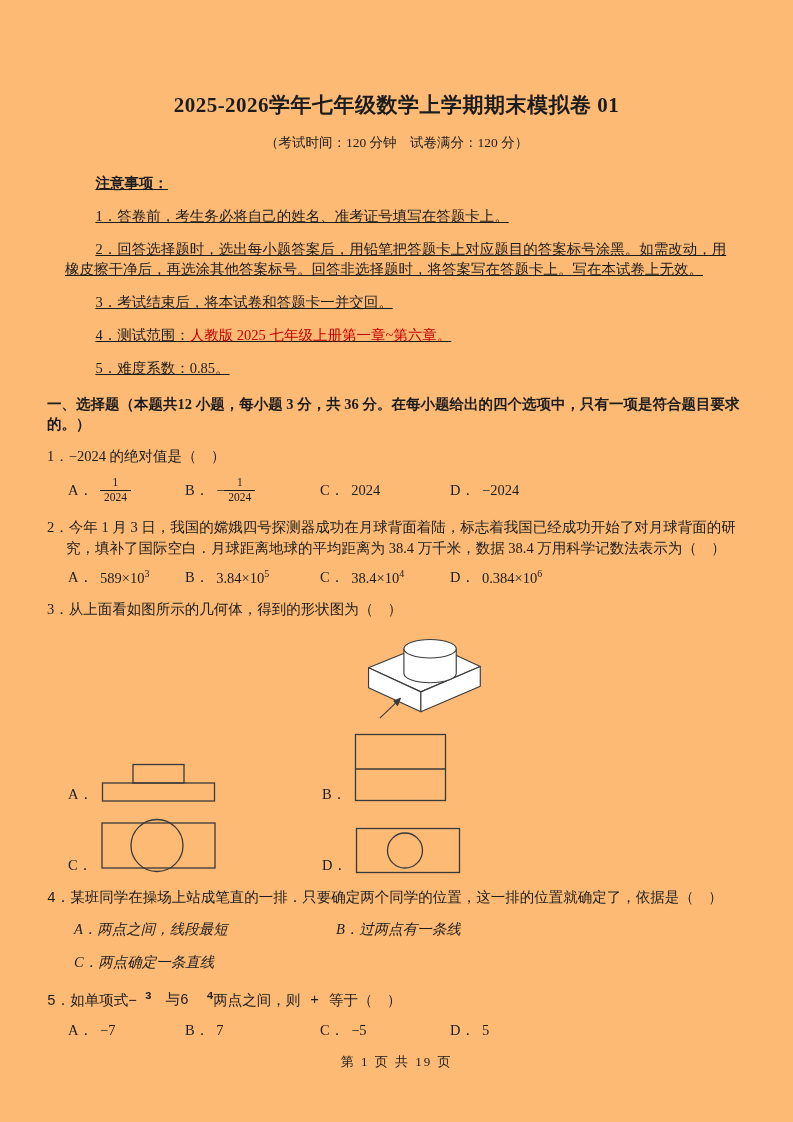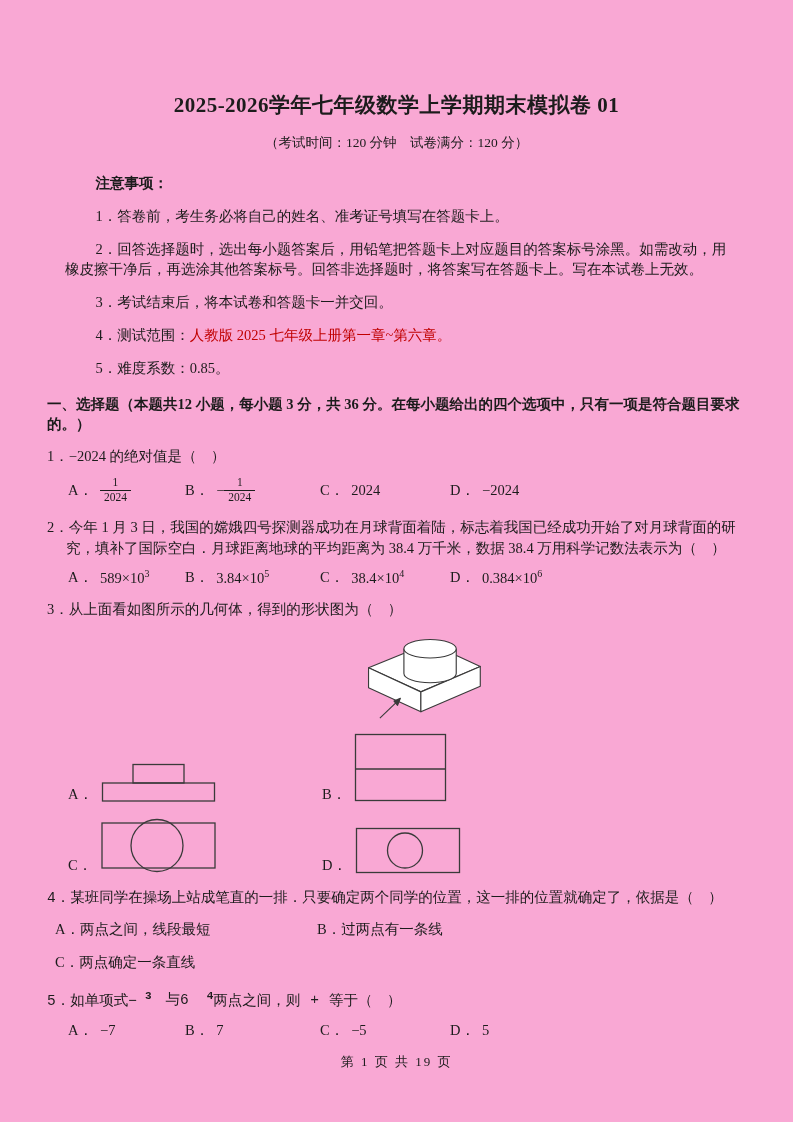--- a/index.html
+++ b/index.html
@@ -1,49 +1,49 @@
 <!DOCTYPE html>
 <html><head>
 <meta charset="utf-8">
 <style>
   html,body { margin:0; padding:0; background:#888; }
   .page {
     position:relative;
     width:793px; height:1122px;
     margin:0 auto;
-    background:#f9a8d4;
+    background:#fdba74;
     font-family:"Liberation Serif","DejaVu Serif",serif;
     color:#1c1c1c;
     font-size:14.5px;
     overflow:hidden;
     box-sizing:border-box;
     padding:92px 47px 0 47px;
   }
   .title {
     margin:0; text-align:center;
     font-size:21px; font-weight:bold; letter-spacing:.5px;
     line-height:26px;
   }
   .subtitle {
     margin:15px 0 0 0; text-align:center;
     font-size:13.5px; line-height:19px;
   }
-  .notice { margin:21px 16px 0 18px; }
+  .notice { margin:21px 16px 0 18px;text-decoration:underline; }
   .notice-heading { font-weight:bold; margin:0; line-height:20px; }
   .notice p { margin:13px 0 0 0; line-height:20px; text-indent:2.1em; }
   .red { color:#c00000; }
   .section-heading { margin:16px 0 0 0; font-weight:bold; line-height:20px; font-size:14.5px; }
   .q-stem { margin:12px 0 0 0; padding-left:19px; text-indent:-19px; line-height:21px; }
   .q-stem.tight { margin-top:14px;font-family:Liberation Mono, monospace; }
   
   .opt-row { display:flex; margin:9px 0 0 21px; align-items:center; }
   .opt-row .c1 { width:117px; } .opt-row .c2 { width:135px; } .opt-row .c3 { width:130px; }
   .opt-row .cell { display:flex; align-items:center; }
   .opt-row .lbl { margin-right:7px; }
-  .opt-row2 { display:flex; margin:10px 0 0 8px; line-height:20px; }
+  .opt-row2 { display:flex; margin:10px 0 0 27px; line-height:20px;font-style:italic; }
   .opt-row2 .cA { width:262px; }
   .frac { display:inline-block; text-align:center; font-size:11.5px; line-height:1.2; vertical-align:middle; }
   .frac .num { display:block; padding:0 4px; }
   .frac .den { display:block; border-top:1px solid #1c1c1c; padding:0 4px; }
   sup { font-size:10px; }
   .q5 sup { font-size:11px; font-weight:bold; }
   .gap8 { margin-left:8px; } .gap14 { margin-left:14px; } .gap18 { margin-left:18px; }
   .gap10lr { margin:0 10px; }
   .fig-main { margin:4px 0 0 308px; }
   .fig-row { display:flex; align-items:flex-end; margin:0 0 0 21px; }

